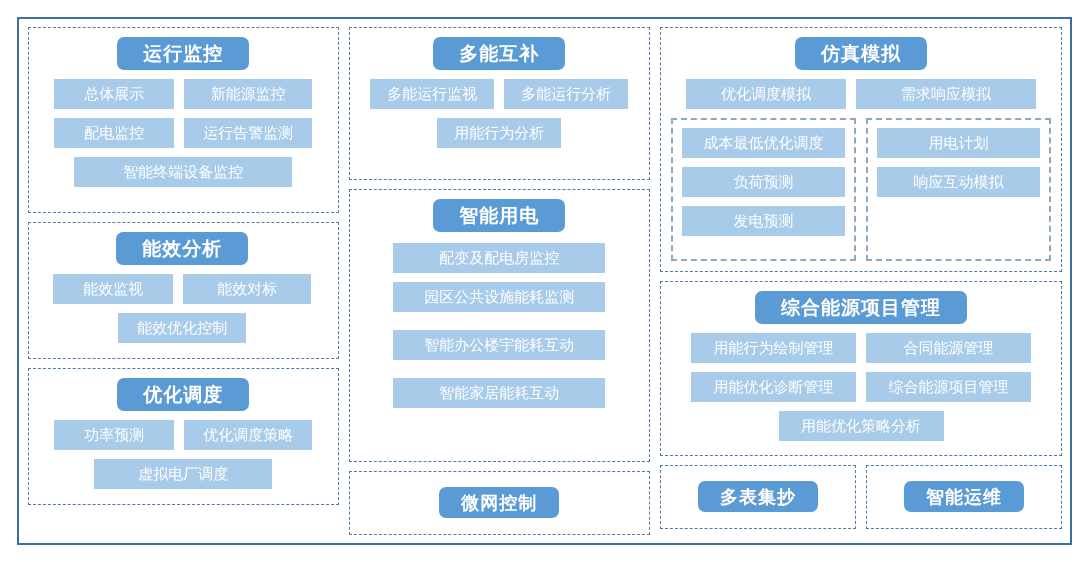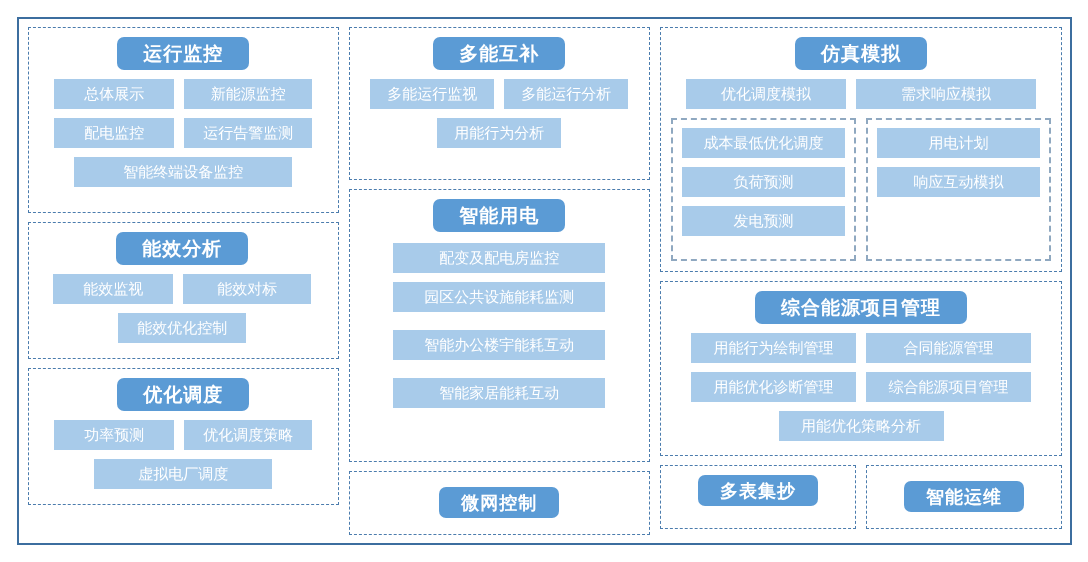--- a/index.html
+++ b/index.html
@@ -98,21 +98,21 @@
   .p-youhua{height:137px;}
 
   .p-duoneng{height:153px;}
   .p-zhineng{height:273px;}
   .p-weiwang{height:64px;justify-content:center;}
 
   .p-fangzhen{height:245px;}
   .p-kehu{height:175px;}
 
   .bottom-row{display:flex;gap:10px;width:100%;}
-  .p-duobiao{height:64px;flex:1;justify-content:flex-start;}
+  .p-duobiao{height:64px;flex:1;justify-content:center;}
   .p-yunwei{height:64px;flex:1;justify-content:center;}
 
   .sim-cols{display:flex;gap:10px;width:100%;flex:1;}
   .sim-cols > .panel-inner-dashed{flex:1;}
 </style>
 </head>
 <body>
 
 <div id="root">
   <div class="outer-frame"></div>

